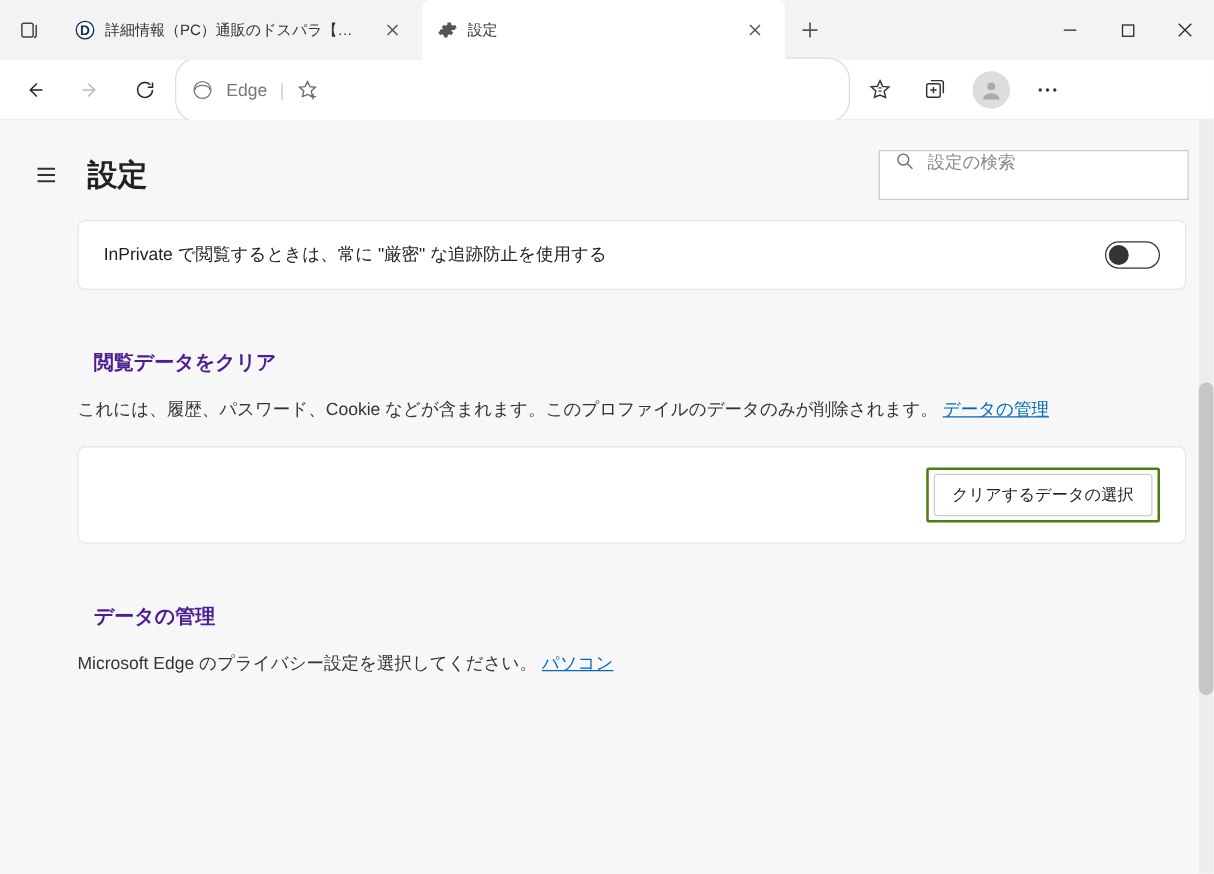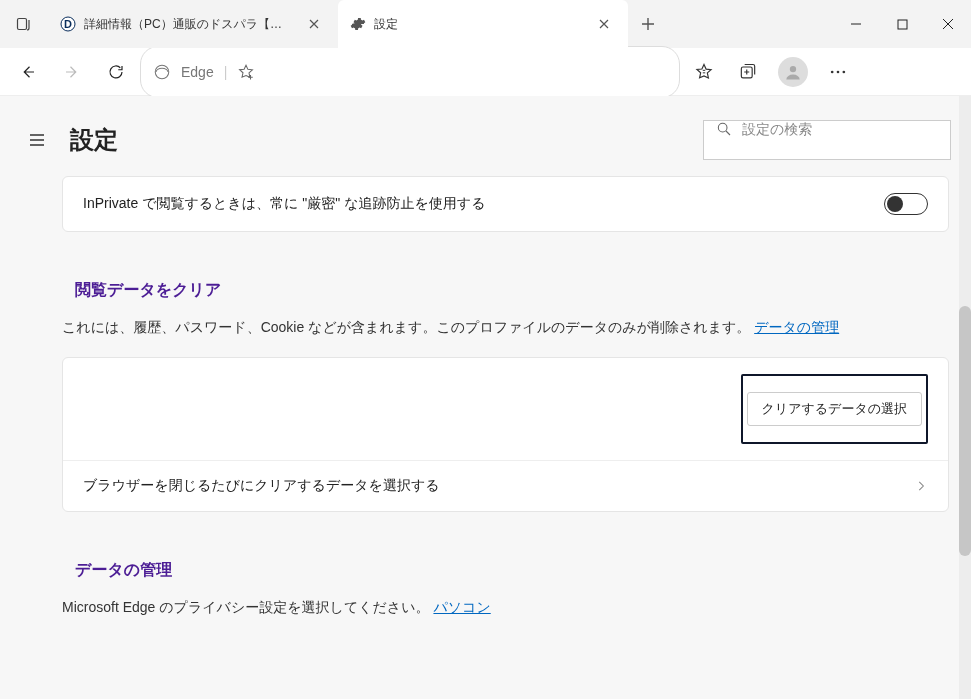--- a/index.html
+++ b/index.html
@@ -42,21 +42,21 @@
   .main { padding:0 0 0 62px; }
   .card { background:#fff; border:1px solid #e5e5e5; border-radius:6px; margin-right:22px; }
   .row { display:flex; align-items:center; padding:16px 20px; font-size:14px; color:#222; }
   .row + .row { border-top:1px solid #eee; }
   .toggle { margin-left:auto; width:44px; height:22px; border-radius:11px; border:1px solid #333; position:relative; background:#fff;}
   .toggle .knob { position:absolute; left:2px; top:2px; width:16px; height:16px; border-radius:50%; background:#333;}
   .section-title { font-size:16px; font-weight:600; color:#4c1d95; margin:48px 0 18px 13px;}
   .section-desc { font-size:14px; color:#333; margin-bottom:20px;}
   .link { color:#0067c0; text-decoration:underline; cursor:pointer;}
   .btn-outline { border:1px solid #ccc; background:#fff; padding:7px 14px; font-size:13px; color:#222; border-radius:3px;}
-  .highlight-box { border:2px solid #0f172a; padding:16px 4px; border-radius:2px; margin-left:auto; }
+  .highlight-box { border:2px solid #4d7c0f; padding:3px 4px; border-radius:2px; margin-left:auto; }
   .chev { margin-left:auto; color:#888;}
 
   .scroll-indicator { position:absolute; right:0; top:210px; width:12px; height:250px; background:#c6c6c6; border-radius:6px;}
   .scroll-track { position:absolute; right:0; top:0; bottom:0; width:12px; background:#ededed;}
 
   svg { display:block; }
 </style>
 </head>
 <body>
 
@@ -216,28 +216,20 @@
       <span>これには、履歴、パスワード、Cookie などが含まれます。このプロファイルのデータのみが削除されます。</span>
       <a class="link">データの管理</a>
     </div>
 
     <div class="card">
       <div class="row">
         <span class="highlight-box">
           <button class="btn-outline">クリアするデータの選択</button>
         </span>
       </div>
-      <div class="row">
-        <span>ブラウザーを閉じるたびにクリアするデータを選択する</span>
-        <span class="chev">
-          <svg width="14" height="14" viewBox="0 0 24 24">
-              <path d="M9 5 L16 12 L9 19" fill="none" stroke="#888" stroke-width="1.8"></path>
-            </svg>
-        </span>
-      </div>
     </div>
 
     <div class="section-title">データの管理</div>
     <div class="section-desc">
       <span>Microsoft Edge のプライバシー設定を選択してください。</span>
       <a class="link">パソコン</a>
     </div>
   </div>
 </div>
 

